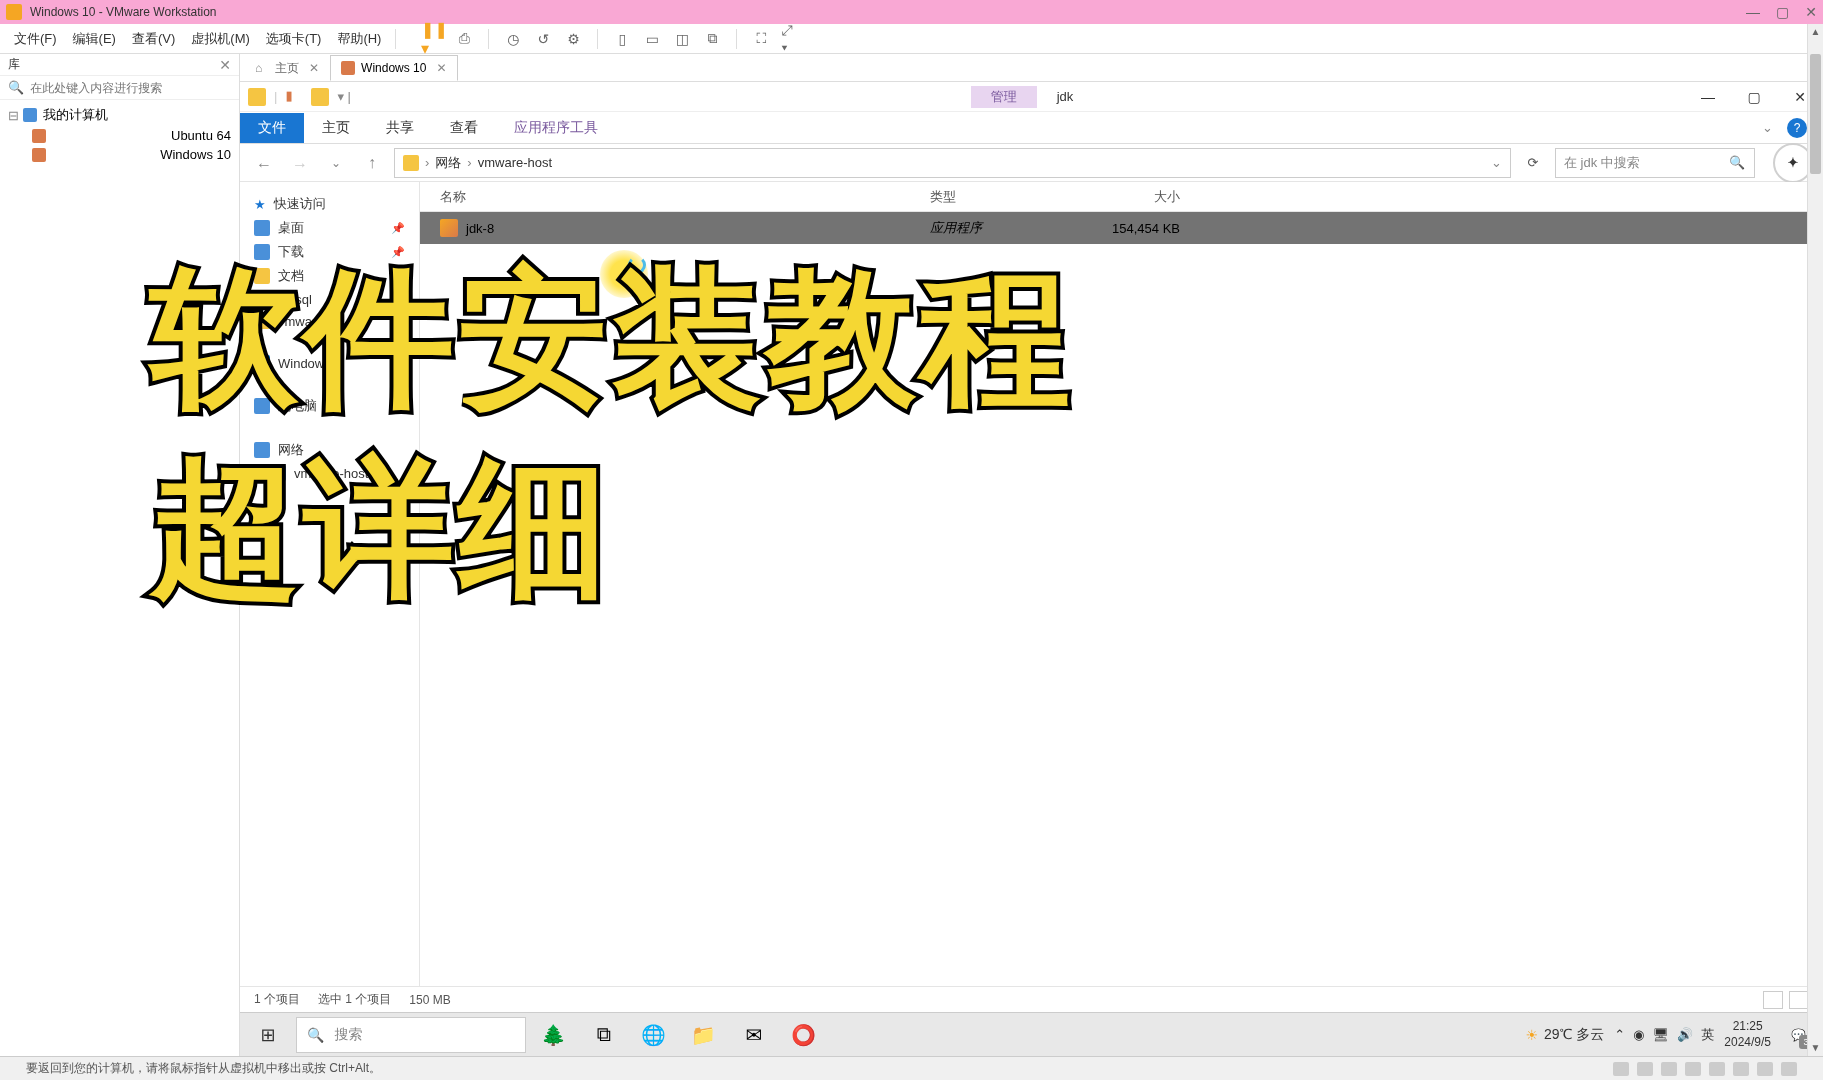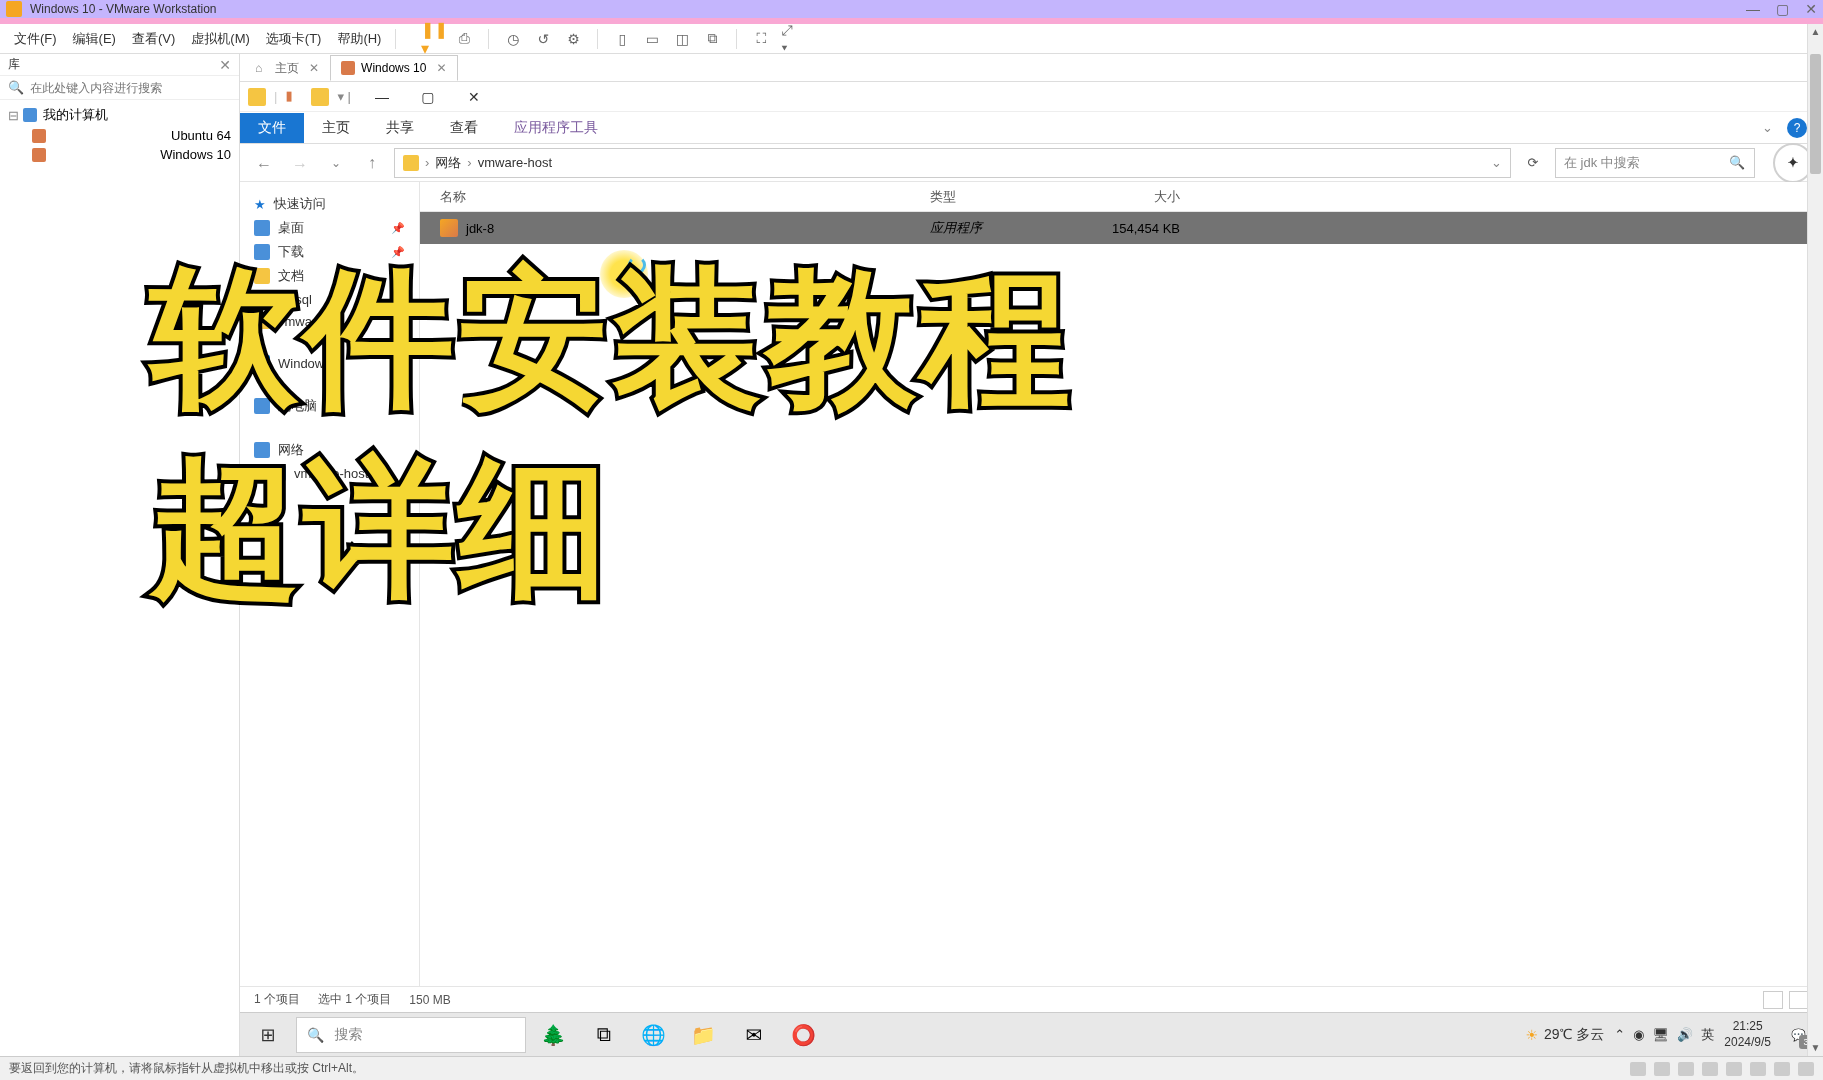--- a/index.html
+++ b/index.html
@@ -1,19 +1,19 @@
 <!DOCTYPE html>
 <html><head>
 <meta charset="utf-8">
 <style>
 * { margin: 0; padding: 0; box-sizing: border-box; font-family: "Microsoft YaHei", "Segoe UI", sans-serif; }
 body { width: 1823px; height: 1080px; background: #fff; overflow: hidden; position: relative; font-size: 13px; }
 
 
-.vmware-titlebar { height: 24px; background: #c4b5fd; display: flex; align-items: center; padding: 0 6px; border-bottom: 6px solid #f9a8d4; }
+.vmware-titlebar { height: 24px; background: #f9a8d4; display: flex; align-items: center; padding: 0 6px; border-bottom: 1px solid #f9a8d4; }
 .vmware-titlebar .icon { width: 16px; height: 16px; background: #f5a623; border-radius: 2px; margin-right: 8px; display: inline-block; }
 .vmware-title { font-size: 12px; color: #333; flex: 1; }
 .vmware-winbtns { display: flex; gap: 16px; font-size: 14px; color: #666; }
 .vmware-winbtns span { cursor: pointer; }
 
 .vmware-menubar { height: 30px; background: #fff; display: flex; align-items: center; padding: 0 8px; gap: 4px; border-bottom: 1px solid #ddd; }
 .vmware-menubar .menu-item { font-size: 13px; color: #333; padding: 2px 6px; cursor: pointer; }
 .vmware-toolbar-icons { display: flex; align-items: center; gap: 10px; margin-left: 20px; }
 .tb-icon { width: 20px; height: 20px; display: flex; align-items: center; justify-content: center; color: #666; font-size: 14px; }
 .tb-pause { color: #f5a623; font-size: 16px; }
@@ -115,21 +115,21 @@
 .task-search { width: 230px; height: 36px; background: #fff; border: 1px solid #ccc; display: flex; align-items: center; padding: 0 10px; gap: 10px; font-size: 14px; color: #888; }
 .task-icon { width: 44px; height: 40px; display: flex; align-items: center; justify-content: center; font-size: 20px; cursor: pointer; }
 .task-right { margin-left: auto; display: flex; align-items: center; gap: 10px; font-size: 12px; color: #333; }
 .weather { display: flex; align-items: center; gap: 6px; font-size: 14px; }
 .tray-icons { display: flex; align-items: center; gap: 8px; font-size: 13px; }
 .clock { text-align: center; line-height: 1.3; font-size: 12px; }
 .notif-btn { width: 36px; height: 36px; display: flex; align-items: center; justify-content: center; position: relative; }
 .notif-badge { position: absolute; bottom: 4px; right: 4px; background: #888; color: #fff; font-size: 9px; width: 14px; height: 14px; border-radius: 3px; display: flex; align-items: center; justify-content: center; }
 
 
-.vmware-status { height: 24px; background: #f0f0f0; border-top: 1px solid #ccc; display: flex; align-items: center; padding: 0 9px; font-size: 12px; color: #555; }
+.vmware-status { height: 24px; background: #f0f0f0; border-top: 1px solid #ccc; display: flex; align-items: center; padding: 0 26px; font-size: 12px; color: #555; }
 .vmware-status .right { margin-left: auto; display: flex; gap: 8px; }
 .vmware-status .ind { width: 16px; height: 14px; background: #ccc; border-radius: 2px; display: inline-block; }
 
 
 .overlay-text { position: absolute; left: 0; top: 0; width: 100%; height: 100%; pointer-events: none; z-index: 100; }
 .big-text { position: absolute; font-weight: 900; color: #f5d733; -webkit-text-stroke: 8px #000; paint-order: stroke fill; letter-spacing: 4px; white-space: nowrap; font-family: "STHeiti", "SimHei", sans-serif; }
 .bt1 { font-size: 160px; left: 490px; top: 60px; }
 .bt2 { font-size: 150px; left: 150px; top: 240px; }
 .bt3 { font-size: 150px; left: 150px; top: 430px; }
 .bt4 { font-size: 150px; left: 760px; top: 430px; }
@@ -230,20 +230,24 @@
     <div class="explorer-window">
 
       <div class="explorer-title-row">
         <div class="explorer-qat">
           <span class="qat-icon qat-folder"></span>
           <span style="color:#ccc">|</span>
           <span class="qat-icon" style="color:#d97a4a">▮</span>
           <span class="qat-icon qat-folder"></span>
           <span style="color:#888">▾ |</span>
         </div>
+        <div class="explorer-title-mid">
+          <span class="ctx-tab">管理</span>
+          <span class="explorer-title-text">jdk</span>
+        </div>
         <div class="explorer-winbtns">
           <span>—</span>
           <span>▢</span>
           <span class="close">✕</span>
         </div>
       </div>
 
       <div class="ribbon-tabs">
         <span class="ribbon-tab active">文件</span>
         <span class="ribbon-tab">主页</span>

